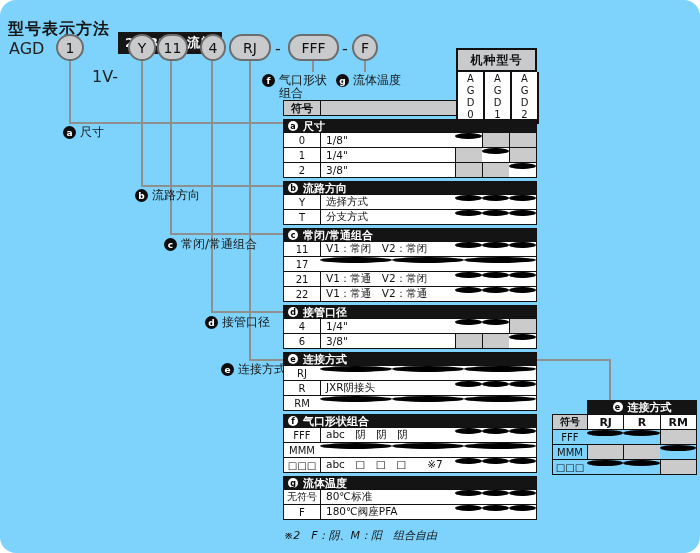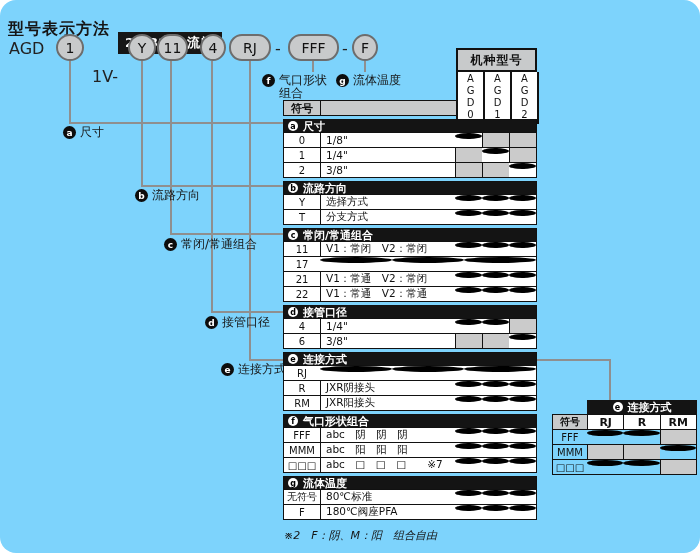--- a/index.html
+++ b/index.html
@@ -358,21 +358,20 @@
             <div class="dotcell dot">
               <span class="dot"></span>
             </div>
             <div class="dotcell dot">
               <span class="dot"></span>
             </div>
           </div>
       </div>
       <div class="trow">
         <div class="code">RM</div>
-        <div class="content">JXR阳接头</div>
         <div class="cells">
             <div class="dotcell dot">
               <span class="dot"></span>
             </div>
             <div class="dotcell dot">
               <span class="dot"></span>
             </div>
             <div class="dotcell dot">
               <span class="dot"></span>
             </div>
@@ -395,21 +394,20 @@
             <div class="dotcell dot">
               <span class="dot"></span>
             </div>
             <div class="dotcell dot">
               <span class="dot"></span>
             </div>
           </div>
       </div>
       <div class="trow">
         <div class="code">MMM</div>
-        <div class="content">abc　阳　阳　阳</div>
         <div class="cells">
             <div class="dotcell dot">
               <span class="dot"></span>
             </div>
             <div class="dotcell dot">
               <span class="dot"></span>
             </div>
             <div class="dotcell dot">
               <span class="dot"></span>
             </div>

